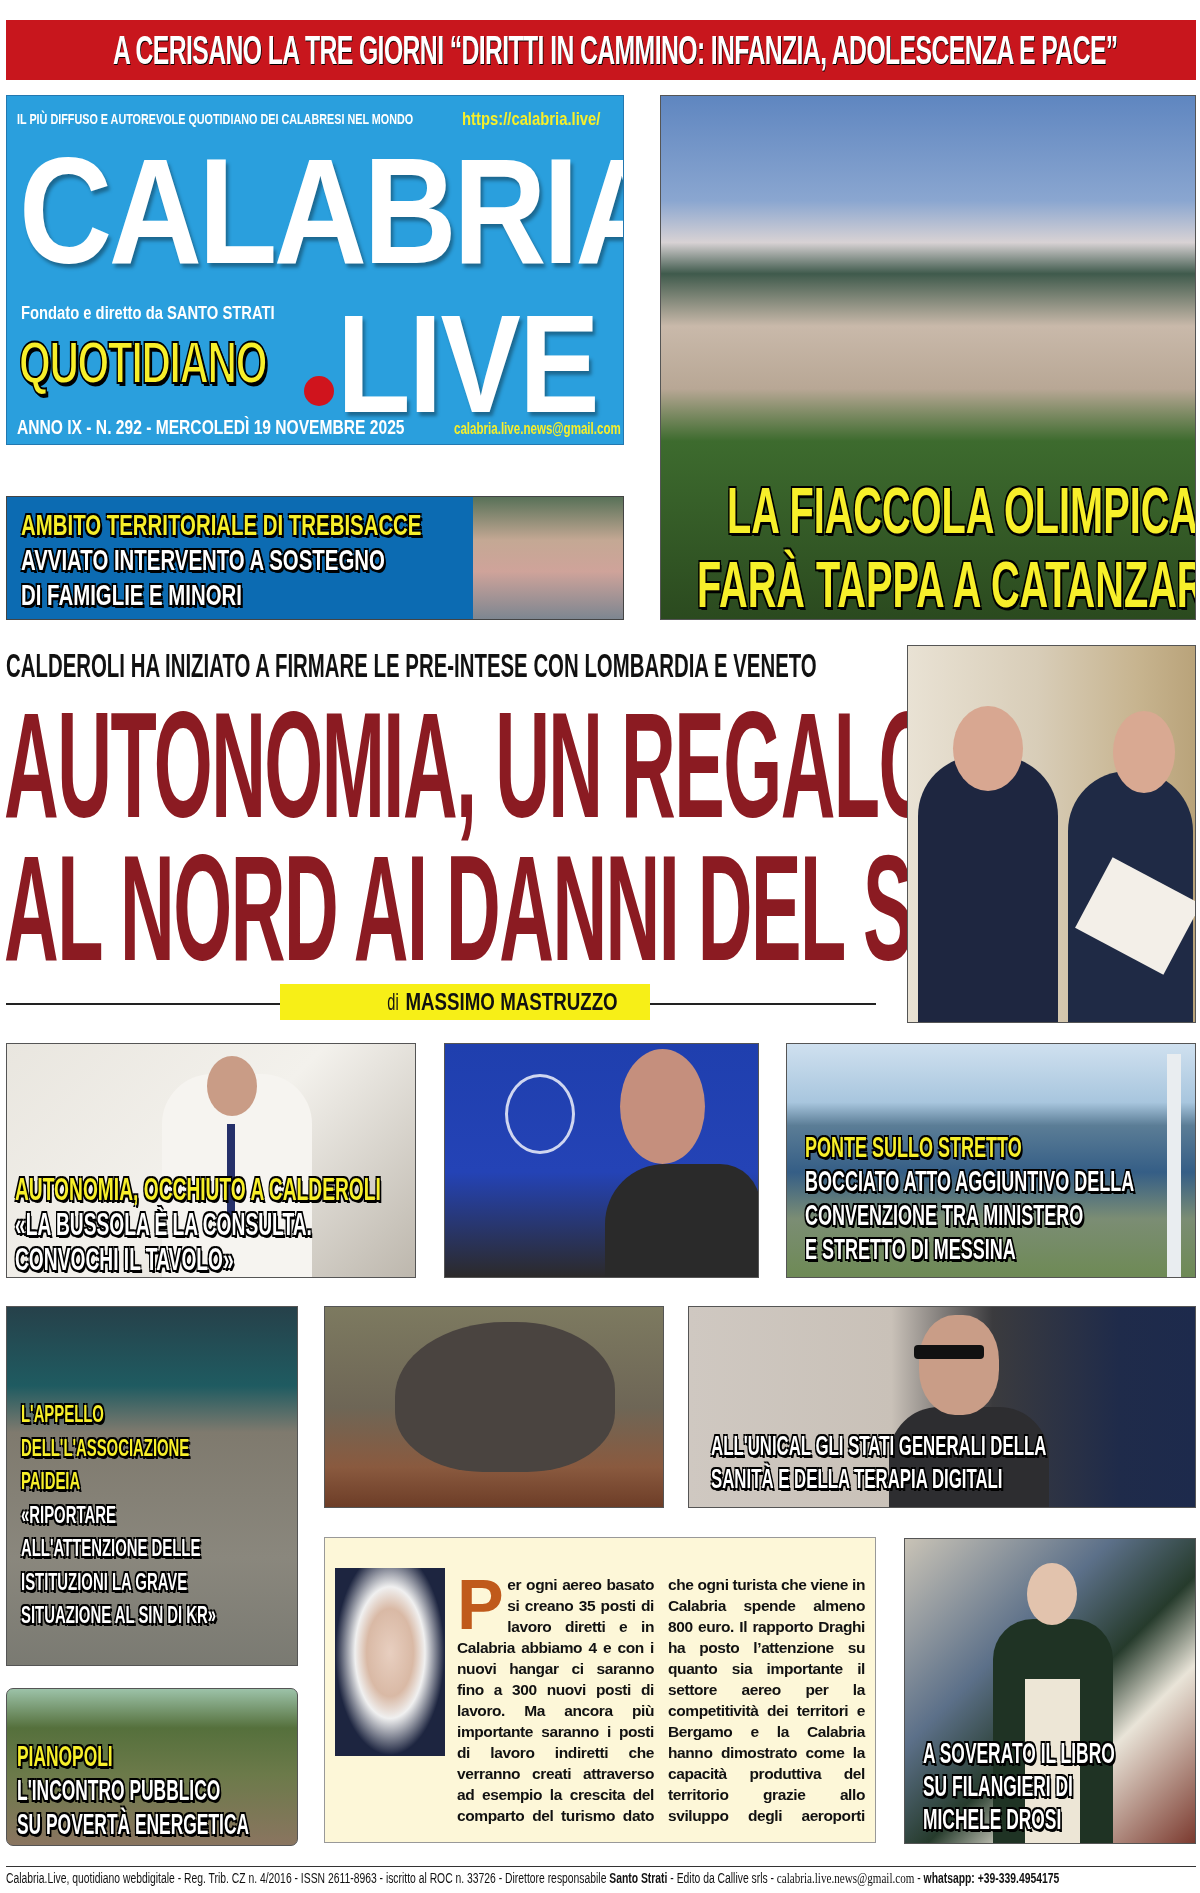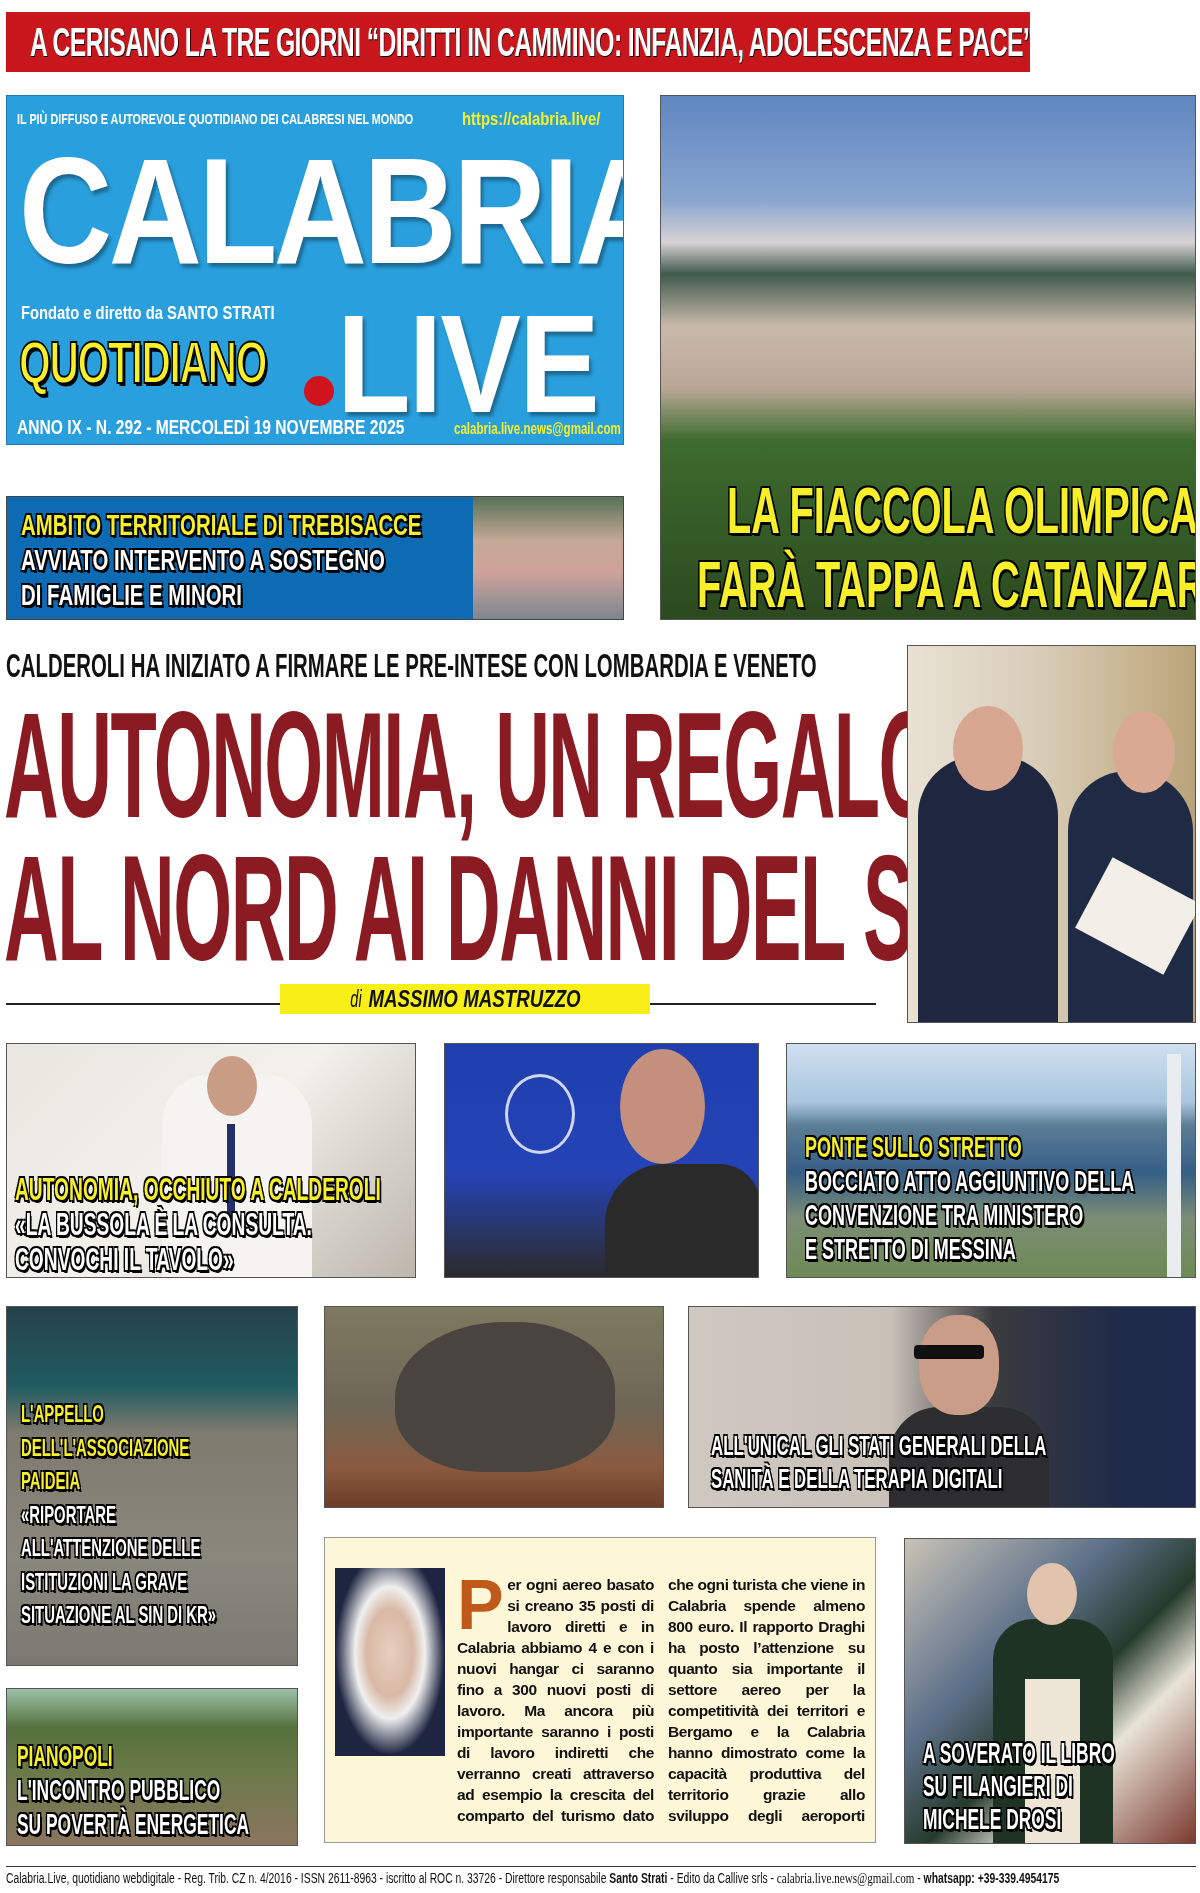--- a/index.html
+++ b/index.html
@@ -2,21 +2,21 @@
 <html><head>
 <meta charset="utf-8">
 <style>
   * { box-sizing: border-box; margin: 0; padding: 0; }
   html, body { width: 1200px; height: 1893px; background: #ffffff; overflow: hidden; }
   body { position: relative; font-family: "Liberation Sans", "DejaVu Sans", sans-serif; }
 
   .abs { position: absolute; }
 
   
-  .top-banner { left: 6px; top: 12px; width: 1024px; height: 60px; background: #c8161d; display: flex; align-items: center; justify-content: center; overflow: hidden; padding-left: 28px; }
+  .top-banner { left: 6px; top: 20px; width: 1190px; height: 60px; background: #c8161d; display: flex; align-items: center; justify-content: center; overflow: hidden; padding-left: 28px; }
   .top-banner span { color: #fff; font-size: 40px; font-weight: 900; letter-spacing: -1px; transform: scaleX(0.62); transform-origin: center; white-space: nowrap; display: inline-block; text-shadow: 1px 1px 0 #000; }
 
   
   .masthead { left: 6px; top: 95px; width: 618px; height: 350px; background: #2a9fdd; border: 1px solid #2378b0; overflow: hidden; }
   .mh-tagline { left: 10px; top: 14px; color: #fff; font-size: 15px; font-weight: bold; transform: scaleX(0.72); transform-origin: left; white-space: nowrap; }
   .mh-url { left: 455px; top: 12px; color: #f7ef2a; font-size: 19px; font-weight: bold; transform: scaleX(0.78); transform-origin: left; white-space: nowrap; }
   .mh-calabria { left: 12px; top: 40px; color: #fff; font-size: 150px; font-weight: bold; letter-spacing: -4px; line-height: 1; text-shadow: 3px 4px 4px rgba(0,0,0,0.35); transform: scaleX(0.86); transform-origin: left; white-space: nowrap; }
   .mh-founder { left: 14px; top: 207px; color: #fff; font-size: 18px; font-weight: bold; transform: scaleX(0.82); transform-origin: left; white-space: nowrap; }
   .mh-quotidiano { left: 12px; top: 237px; color: #f7ef2a; font-size: 60px; font-weight: 900; line-height: 1; letter-spacing: -2px; -webkit-text-stroke: 2px #000; text-shadow: 3px 3px 0 #000; transform: scaleX(0.68); transform-origin: left; white-space: nowrap; }
   .mh-dot { left: 297px; top: 280px; width: 30px; height: 30px; border-radius: 50%; background: #d0141d; }
@@ -29,38 +29,38 @@
   .img-catanzaro { background:
       linear-gradient(180deg, #5f86c0 0%, #8aa6d0 20%, #d8d2d4 28%, #3f5a4c 34%, #c9b9aa 44%, #b8a795 56%, #3d6b2e 66%, #2b4a1f 100%); }
   .img-trebisacce { background: linear-gradient(180deg, #587158 0%, #c4a894 35%, #cfa39a 60%, #7a8590 100%); }
   .img-ministers { background: linear-gradient(90deg, #e9e2d4 0%, #d8cdb8 45%, #c7b48f 80%, #b9a37a 100%); }
   .img-occhiuto { background: linear-gradient(135deg, #e9e6df 0%, #f3f1ec 50%, #bdb7ad 100%); }
   .img-calderoli { background: linear-gradient(180deg, #1f3fae 0%, #2443b6 55%, #2c2a2a 100%); }
   .img-ponte { background: linear-gradient(180deg, #cfe0ef 0%, #a8c6de 25%, #5b7d96 35%, #355e86 55%, #7b8d74 75%, #6e8a55 100%); }
   .img-paideia { background: linear-gradient(180deg, #26414a 0%, #1f5b61 22%, #7f7a6e 35%, #8a877d 70%, #7a7a72 100%); }
   .img-cinghiali { background: linear-gradient(180deg, #7d7a60 0%, #6e6656 50%, #8a5a3f 80%, #6d3d27 100%); }
   .img-unical { background: linear-gradient(90deg, #cfc8c1 0%, #c9c1b8 40%, #3b3b3e 60%, #1f2b4a 85%, #1d2a4c 100%); }
-  .img-pianopoli { background: linear-gradient(180deg, #9cc2a8 0%, #55703c 25%, #6c7a4a 55%, #8a7560 100%); }
+  .img-pianopoli { background: linear-gradient(180deg, #9cc2a8 0%, #55703c 25%, #6c7a4a 55%, #8a7560 100%); border-radius: 7px; }
   .img-filangieri { background: linear-gradient(135deg, #c9c3b6 0%, #5c7089 35%, #263b2c 55%, #e9e4d8 70%, #7b3a2f 100%); }
 
   .overlay-text { position: absolute; font-weight: 900; line-height: 1.16; }
   .ot-line { display: block; white-space: nowrap; transform-origin: left center; }
   .yellow { color: #f7ef2a; text-shadow: -2px -2px 0 #000, 2px -2px 0 #000, -2px 2px 0 #000, 2px 2px 0 #000, 3px 3px 0 #000; }
   .white { color: #ffffff; text-shadow: -2px -2px 0 #000, 2px -2px 0 #000, -2px 2px 0 #000, 2px 2px 0 #000, 3px 3px 0 #000; }
 
   
   .trebisacce { left: 6px; top: 496px; width: 618px; height: 124px; background: #0c6bb2; border: 1px solid #444; overflow: hidden; }
 
   
   .kicker { left: 6px; top: 646px; font-size: 34px; font-weight: 900; color: #111; transform: scaleX(0.6); transform-origin: left; white-space: nowrap; }
   .headline { left: 4px; font-size: 150px; font-weight: 900; color: #8b1b22; line-height: 1; letter-spacing: -3px; transform: scaleX(0.505); transform-origin: left; white-space: nowrap; }
   .hl1 { top: 690px; }
   .hl2 { top: 833px; }
   .byline-rule { left: 6px; top: 1003px; width: 870px; height: 2px; background: #222; }
-  .byline { left: 280px; top: 984px; width: 370px; height: 30px; background: #f7ef17; display: flex; align-items: center; justify-content: center; font-style: italic; }
+  .byline { left: 280px; top: 984px; width: 370px; height: 36px; background: #f7ef17; display: flex; align-items: center; justify-content: flex-end; }
   .byline span { font-size: 24px; color: #111; transform: scaleX(0.78); white-space: nowrap; display: inline-block; }
   .byline b { font-weight: 900; }
 
   
   .ipse { left: 324px; top: 1537px; width: 552px; height: 306px; background: #fdf7d8; border: 1px solid #999; overflow: hidden; }
   .ipse-header { position: absolute; left: 0; top: 0; width: 100%; height: 26px; background: #fff; border-bottom: 1px solid #999; }
   .ipse-tag { position: absolute; left: 0; top: 0; width: 120px; height: 26px; background: #8b1b22; color: #fff; font-size: 20px; font-weight: 900; display: flex; align-items: center; justify-content: center; }
   .ipse-tag span { transform: scaleX(0.8); display: inline-block; white-space: nowrap; }
   .ipse-name { position: absolute; left: 152px; top: 3px; font-size: 18px; font-weight: 900; transform: scaleX(0.8); transform-origin: left; white-space: nowrap; }
   .ipse-role { position: absolute; left: 340px; top: 4px; font-size: 16px; transform: scaleX(0.8); transform-origin: left; white-space: nowrap; }

